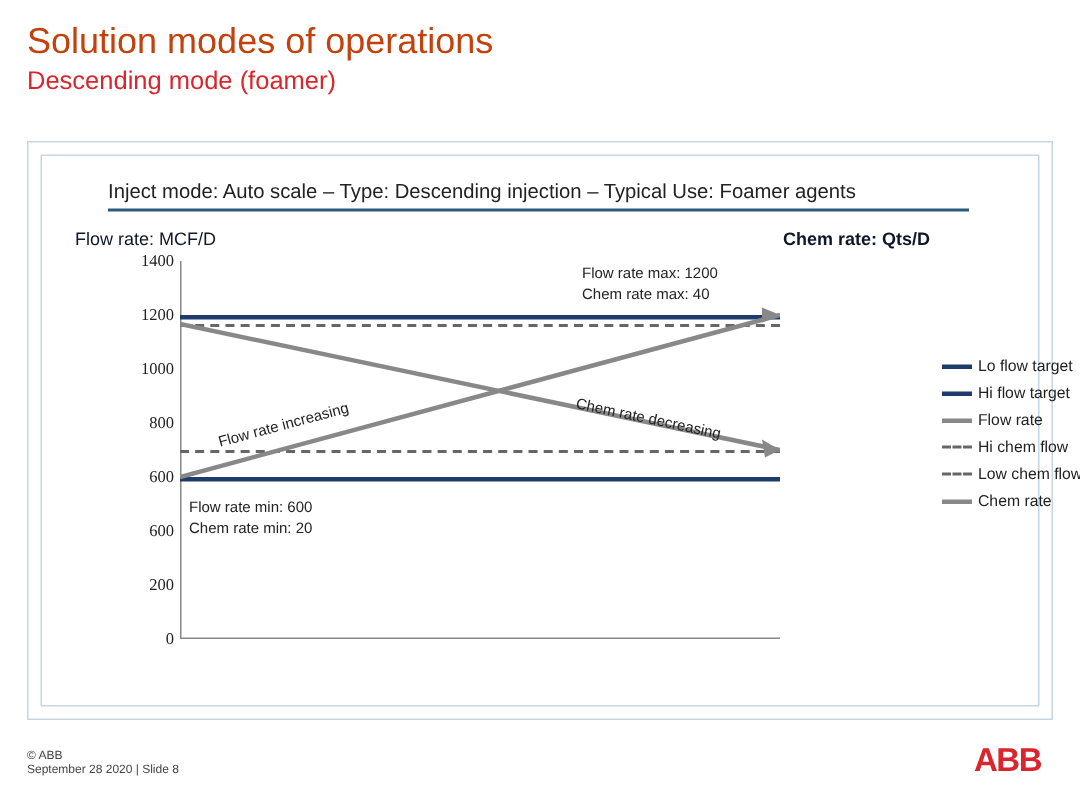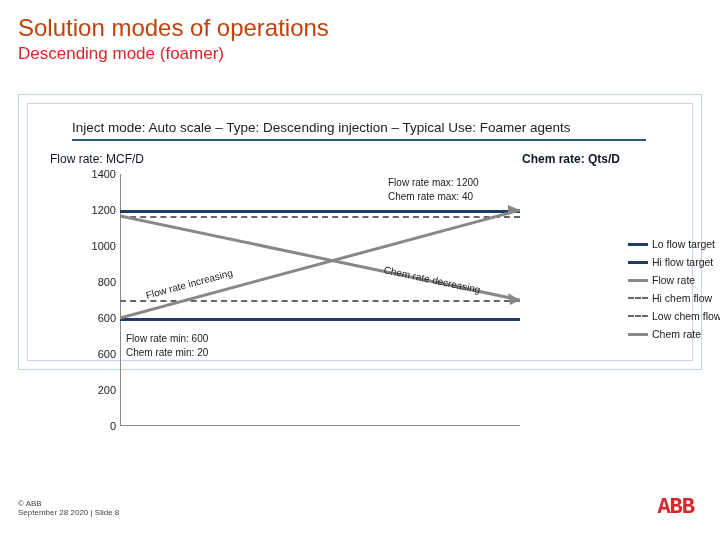--- a/index.html
+++ b/index.html
@@ -2,37 +2,37 @@
 <html><head>
 <meta charset="utf-8">
 <style>
   * { margin: 0; padding: 0; box-sizing: border-box; }
   body { width: 720px; height: 540px; font-family: Arial, sans-serif; background: #fff; position: relative; overflow: hidden; }
   
   .title-block { padding: 14px 18px 6px 18px; }
   .title { font-size: 24px; font-weight: 400; color: #c2410c; }
   .subtitle { font-size: 17px; font-weight: 400; color: #d9252b; margin-top: 2px; }
   
-  .frame-outer { position: absolute; left: 18px; top: 94px; width: 684px; height: 276px; border: 1px solid #c5d5e3; }
+  .frame-outer { position: absolute; left: 18px; top: 94px; width: 684px; height: 386px; border: 1px solid #c5d5e3; }
   .frame-inner { position: absolute; inset: 8px; border: 1px solid #c5d5e3; background: #fff; }
   
   .caption-line { position: absolute; left: 44px; top: 16px; font-size: 13.5px; color: #222; }
   .caption-rule { position: absolute; left: 44px; top: 35px; width: 574px; height: 0; border-top: 2px solid #2e5a7a; }
   
   .chart-area { position: absolute; left: 22px; top: 48px; width: 570px; height: 310px; }
   
   .left-axis-title { position: absolute; left: 0; top: 0; font-size: 12px; color: #0f172a; }
   .right-axis-title { position: absolute; right: 0; top: 0; font-size: 12px; color: #0f172a; font-weight: bold; }
   
   .plot { position: absolute; left: 70px; top: 22px; width: 400px; height: 252px; }
   
   .y-left-ticks { position: absolute; left: 30px; top: 22px; width: 36px; height: 252px; }
   .y-right-ticks { position: absolute; left: 474px; top: 22px; width: 30px; height: 252px; }
   .y-tick { position: absolute; font-size: 11px; color: #222; transform: translateY(-50%); }
-  .y-left-ticks .y-tick { right: 0; text-align: center; }
+  .y-left-ticks .y-tick { right: 0; text-align: center; font-family: Liberation Serif, serif; }
   .y-right-ticks .y-tick { left: 0; text-align: left; }
   
   .plot .hline { position: absolute; left: 0; width: 100%; }
   .solid-navy { border-top: 3px solid #1f3b6b; }
   .dashed-thin { border-top: 2px dashed #666; }
   
   .plot svg.diag { position: absolute; inset: 0; }
   
   .plot .axis-left { position: absolute; left: 0; top: 0; bottom: 0; border-left: 1px solid #888; }
   .plot .axis-bottom { position: absolute; left: 0; right: 0; bottom: 0; border-top: 1px solid #888; }
@@ -45,21 +45,21 @@
   .lg-swatch { width: 20px; height: 0; margin-right: 4px; flex: 0 0 20px; }
   .sw-lo { border-top: 3px solid #1f3b6b; }
   .sw-hi { border-top: 3px solid #1f3b6b; }
   .sw-flow { border-top: 3px solid #888; }
   .sw-hich { border-top: 2px dashed #666; }
   .sw-loch { border-top: 2px dashed #666; }
   .sw-chem { border-top: 3px solid #888; }
   
   .footer { position: absolute; left: 18px; bottom: 22px; font-size: 8px; color: #444; line-height: 1.2; }
   
-  .logo { position: absolute; right: 26px; bottom: 20px; font-family: Liberation Mono, monospace; font-size: 22px; font-weight: 900; letter-spacing: -1px; color: #d9252b; }
+  .logo { position: absolute; right: 26px; bottom: 20px; font-family: Liberation Sans, sans-serif; font-size: 22px; font-weight: 900; letter-spacing: -1px; color: #d9252b; }
 </style>
 </head>
 <body>
 
 <div class="title-block">
   <div class="title">Solution modes of operations</div>
   <div class="subtitle">Descending mode (foamer)</div>
 </div>
 
 <div class="frame-outer">

